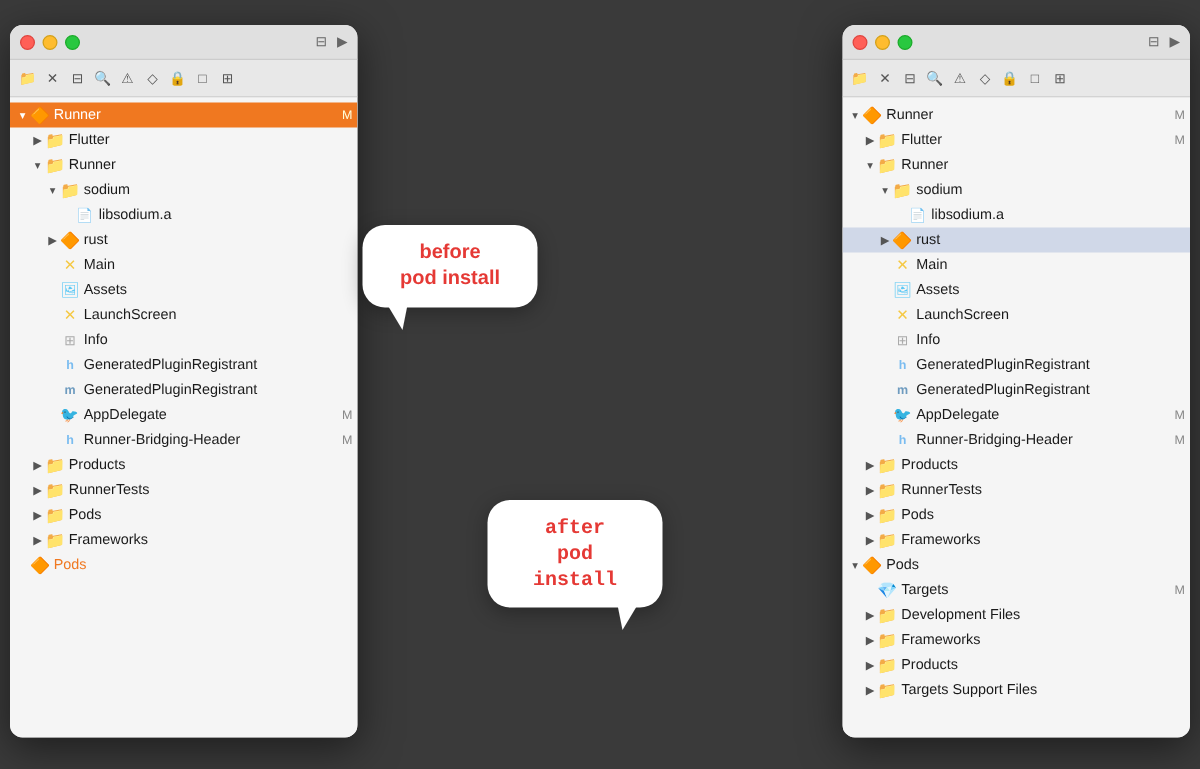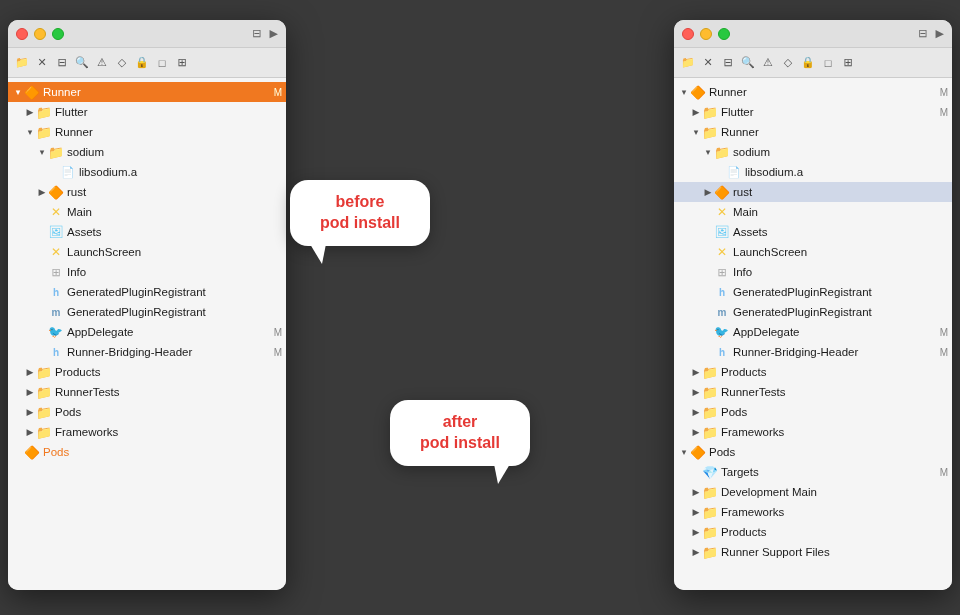--- a/index.html
+++ b/index.html
@@ -162,20 +162,21 @@
     .bubble-before {
       left: 290px;
       top: 180px;
       width: 140px;
     }
 
     .bubble-after {
       left: 390px;
       top: 400px;
       width: 140px;
+      font-family: Liberation Mono, monospace;
     }
 
     
     .bubble-before::after {
       content: '';
       position: absolute;
       bottom: -18px;
       left: 20px;
       width: 0; height: 0;
       border-left: 12px solid transparent;
@@ -523,40 +524,40 @@
           <span style="color:#e53935;font-size:13px;">💎</span>
         </span>
         <span class="label">Targets</span>
         <span class="badge">M</span>
       </div>
       <div class="tree-item" style="padding-left: 16px;">
         <span class="arrow">▶</span>
         <span class="icon">
           <span style="color:#5b9bd5;font-size:13px;">📁</span>
         </span>
-        <span class="label">Development Main</span>
+        <span class="label">Development Files</span>
       </div>
       <div class="tree-item" style="padding-left: 16px;">
         <span class="arrow">▶</span>
         <span class="icon">
           <span style="color:#5b9bd5;font-size:13px;">📁</span>
         </span>
         <span class="label">Frameworks</span>
       </div>
       <div class="tree-item" style="padding-left: 16px;">
         <span class="arrow">▶</span>
         <span class="icon">
           <span style="color:#5b9bd5;font-size:13px;">📁</span>
         </span>
         <span class="label">Products</span>
       </div>
       <div class="tree-item" style="padding-left: 16px;">
         <span class="arrow">▶</span>
         <span class="icon">
           <span style="color:#5b9bd5;font-size:13px;">📁</span>
         </span>
-        <span class="label">Runner Support Files</span>
+        <span class="label">Targets Support Files</span>
       </div>
     </div>
 </div>
 
 <div class="bubble bubble-before">before<br>pod install</div>
 <div class="bubble bubble-after">after<br>pod install</div>
 
 </body></html>

